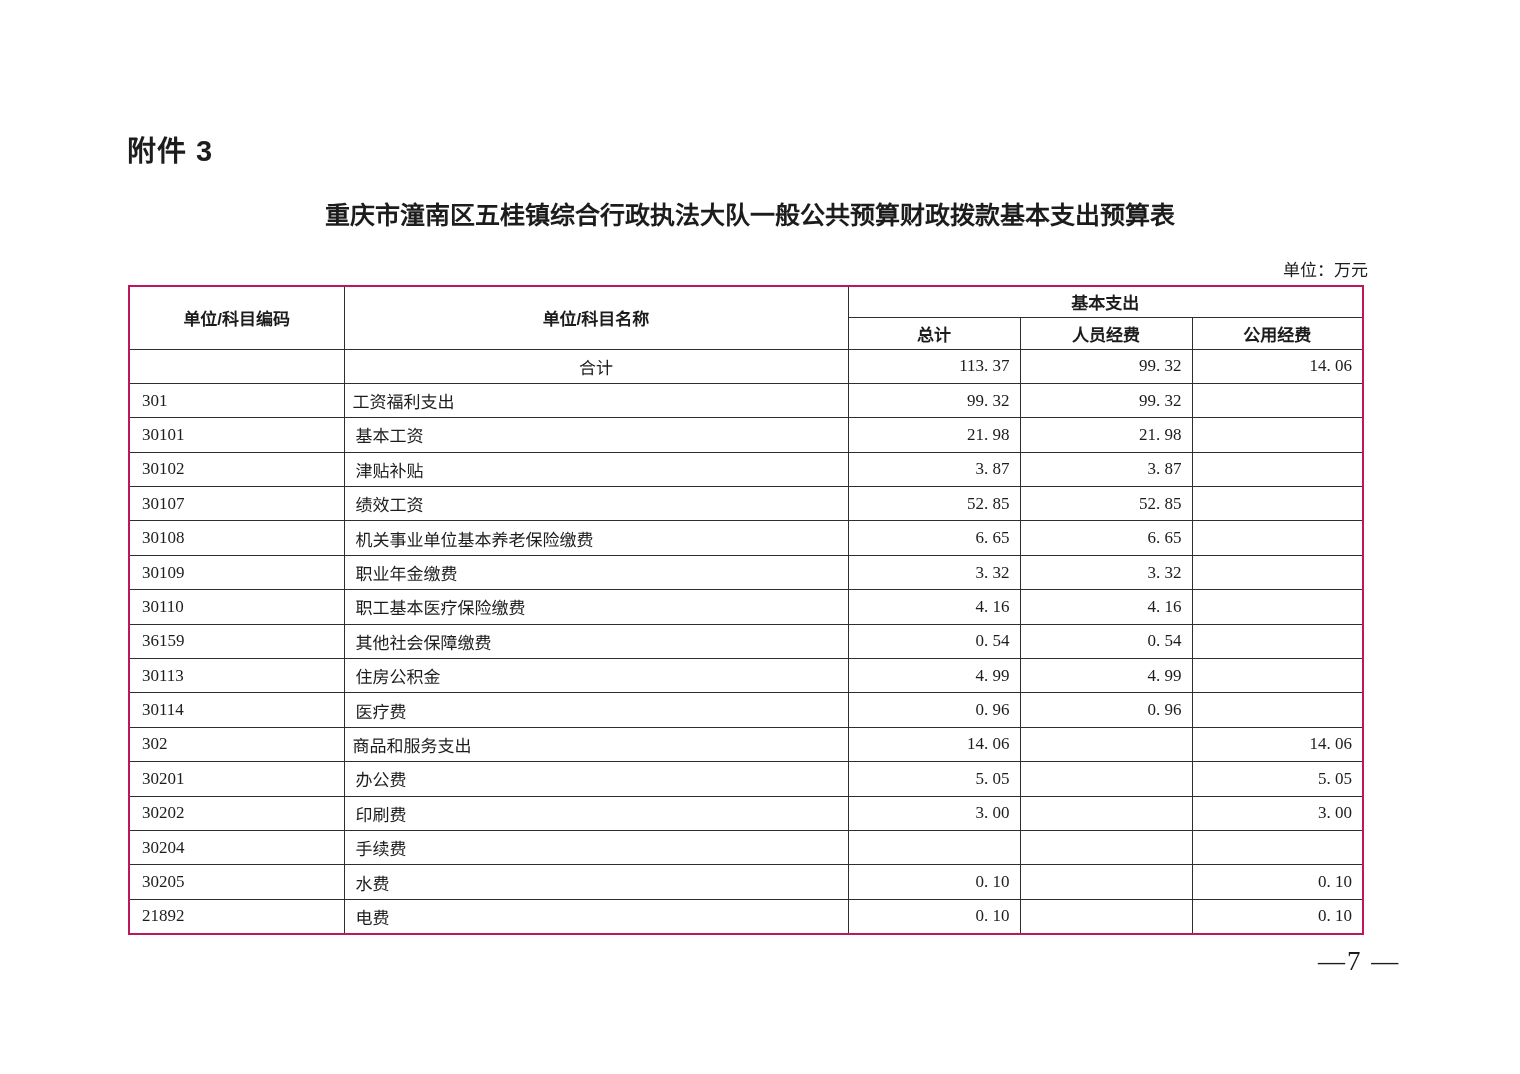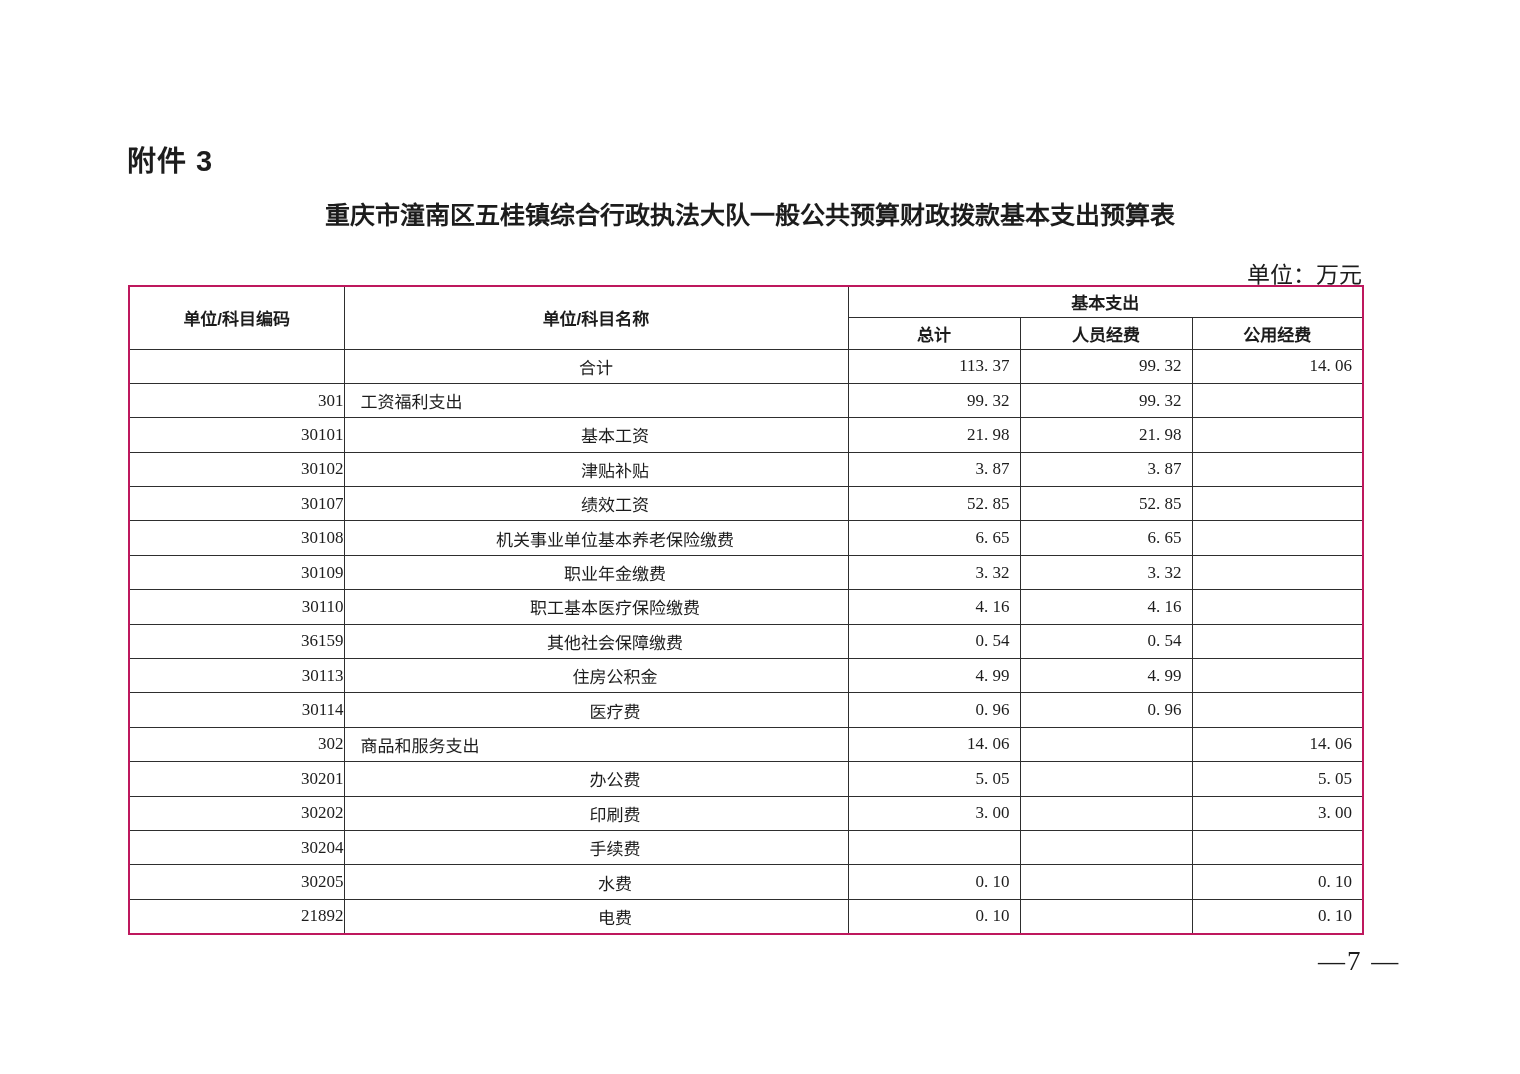--- a/index.html
+++ b/index.html
@@ -1,33 +1,33 @@
 <!DOCTYPE html>
 <html lang="zh-CN"><head>
 <meta charset="utf-8">
 <style>
   * { margin:0; padding:0; box-sizing:border-box; }
   html,body { width:1520px; height:1074px; background:#ffffff; }
   body { position:relative; overflow:hidden; color:#1c1c1c; }
 
   .attachment {
-    position:absolute; left:127px; top:137px;
+    position:absolute; left:127px; top:127px;
     font-family:"Liberation Sans", sans-serif;
     font-size:29px; font-weight:bold; letter-spacing:1px;
   }
   .title {
     position:absolute; left:0; top:195px; width:1500px;
     text-align:center;
     font-family:"Liberation Sans", sans-serif;
     font-size:25px; font-weight:bold;
   }
   .unit-note {
-    position:absolute; top:256px; right:158px;
+    position:absolute; top:256px; right:152px;
     font-family:Liberation Mono, monospace;
-    font-size:23px;
+    font-size:17px;
   }
 
   table.budget {
     position:absolute; left:128px; top:285px;
     width:1234px;
     border-collapse:collapse; table-layout:fixed;
     background:#ffffff;
   }
   table.budget th, table.budget td {
     border:1px solid #2e2e2e;
@@ -42,24 +42,24 @@
     text-align:center;
   }
   thead tr.h1 { height:31px; }
   thead tr.h2 { height:32px; }
 
   tbody tr { height:34.4px; }
   tbody td {
     font-family:"Liberation Serif", serif;
     font-size:17px;
   }
-  td.code { text-align:right; padding-left:12px;font-family:Liberation Serif, serif; }
-  td.name { text-align:left; padding-left:16px; }
+  td.code { text-align:left; padding-left:12px;font-family:Liberation Serif, serif; }
+  td.name { text-align:left; padding-left:8px; }
   tr.lv1 td.code { }
-  tr.lv1 td.name { padding-left:38px;text-align:center; }
+  tr.lv1 td.name { padding-left:11px; }
   tr.center-name td.name { text-align:center; padding-left:0; }
   td.num { text-align:right; padding-right:10px; }
 
   .page-number {
     position:absolute; left:1318px; top:946px;
     font-family:"Liberation Serif", serif;
     font-size:27px; letter-spacing:2px;
   }
 </style>
 </head>

